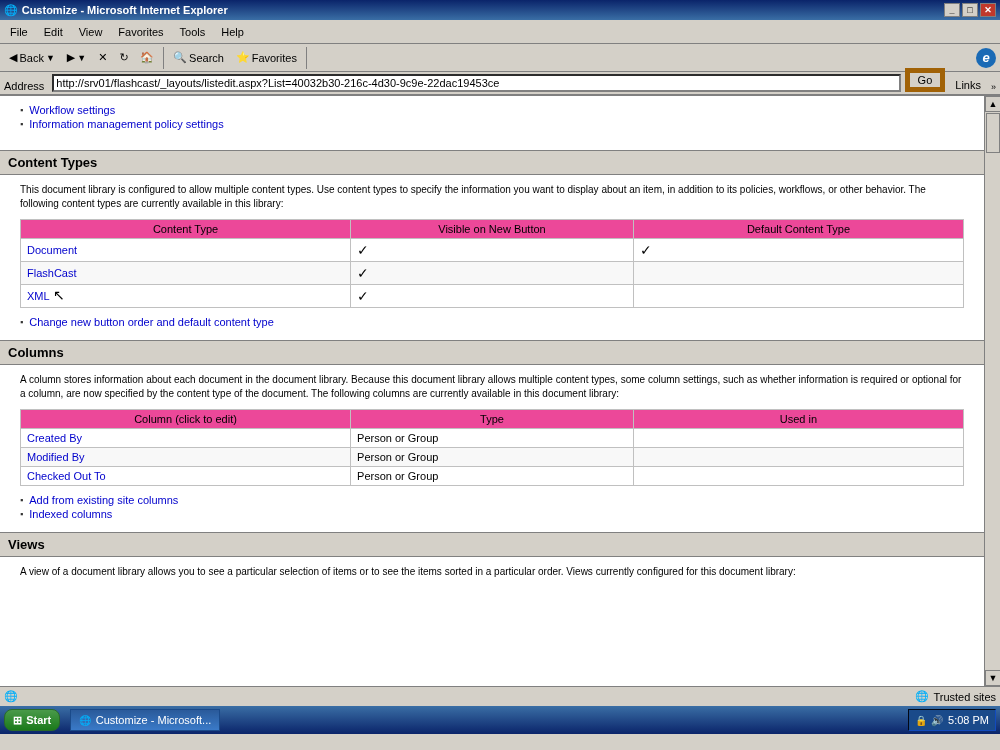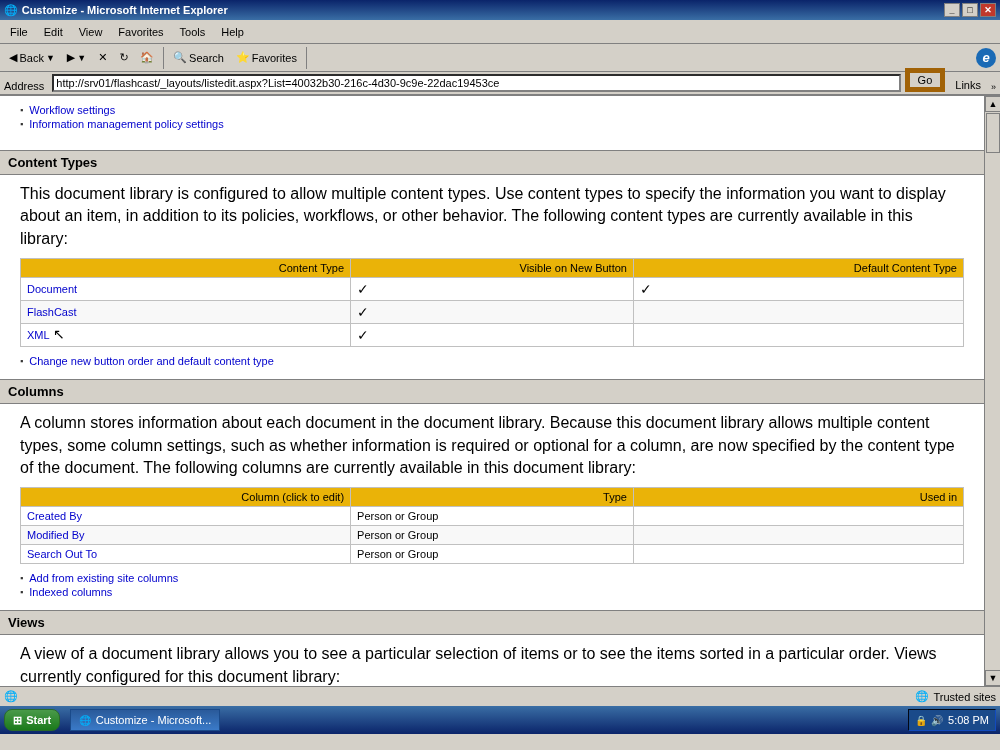--- a/index.html
+++ b/index.html
@@ -137,38 +137,38 @@
       border-bottom: 1px solid #808080;
       padding: 4px 8px;
       font-size: 13px;
       font-weight: bold;
       color: #000;
       margin: 12px -20px 8px -20px;
     }
 
     
     .description {
-      font-size: 16px;
+      font-size: 10px;
       color: #000;
       margin-bottom: 8px;
       line-height: 1.4;
     }
 
     
     .data-table {
       width: 100%;
       border-collapse: collapse;
       margin-bottom: 8px;
       font-size: 11px;
     }
     .data-table th {
-      background: #eab308;
+      background: #ec4899;
       border: 1px solid #c0c0c0;
       padding: 3px 6px;
-      text-align: right;
+      text-align: center;
       font-weight: normal;
       color: #000;
     }
     .data-table td {
       border: 1px solid #c0c0c0;
       padding: 3px 6px;
       color: #000;
       vertical-align: middle;
     }
     .data-table tr:nth-child(even) td { background: #f8f8f8; }
@@ -404,21 +404,21 @@
           </tr>
           <tr>
             <td>
               <a href="#" style="color:#0000cc; text-decoration:none;">Modified By</a>
             </td>
             <td>Person or Group</td>
             <td></td>
           </tr>
           <tr>
             <td>
-              <a href="#" style="color:#0000cc; text-decoration:none;">Search Out To</a>
+              <a href="#" style="color:#0000cc; text-decoration:none;">Checked Out To</a>
             </td>
             <td>Person or Group</td>
             <td></td>
           </tr>
         </tbody>
       </table>
 
       <div style="margin: 6px 0;">
         <div class="bullet-link">
           <a href="#">Add from existing site columns</a>

